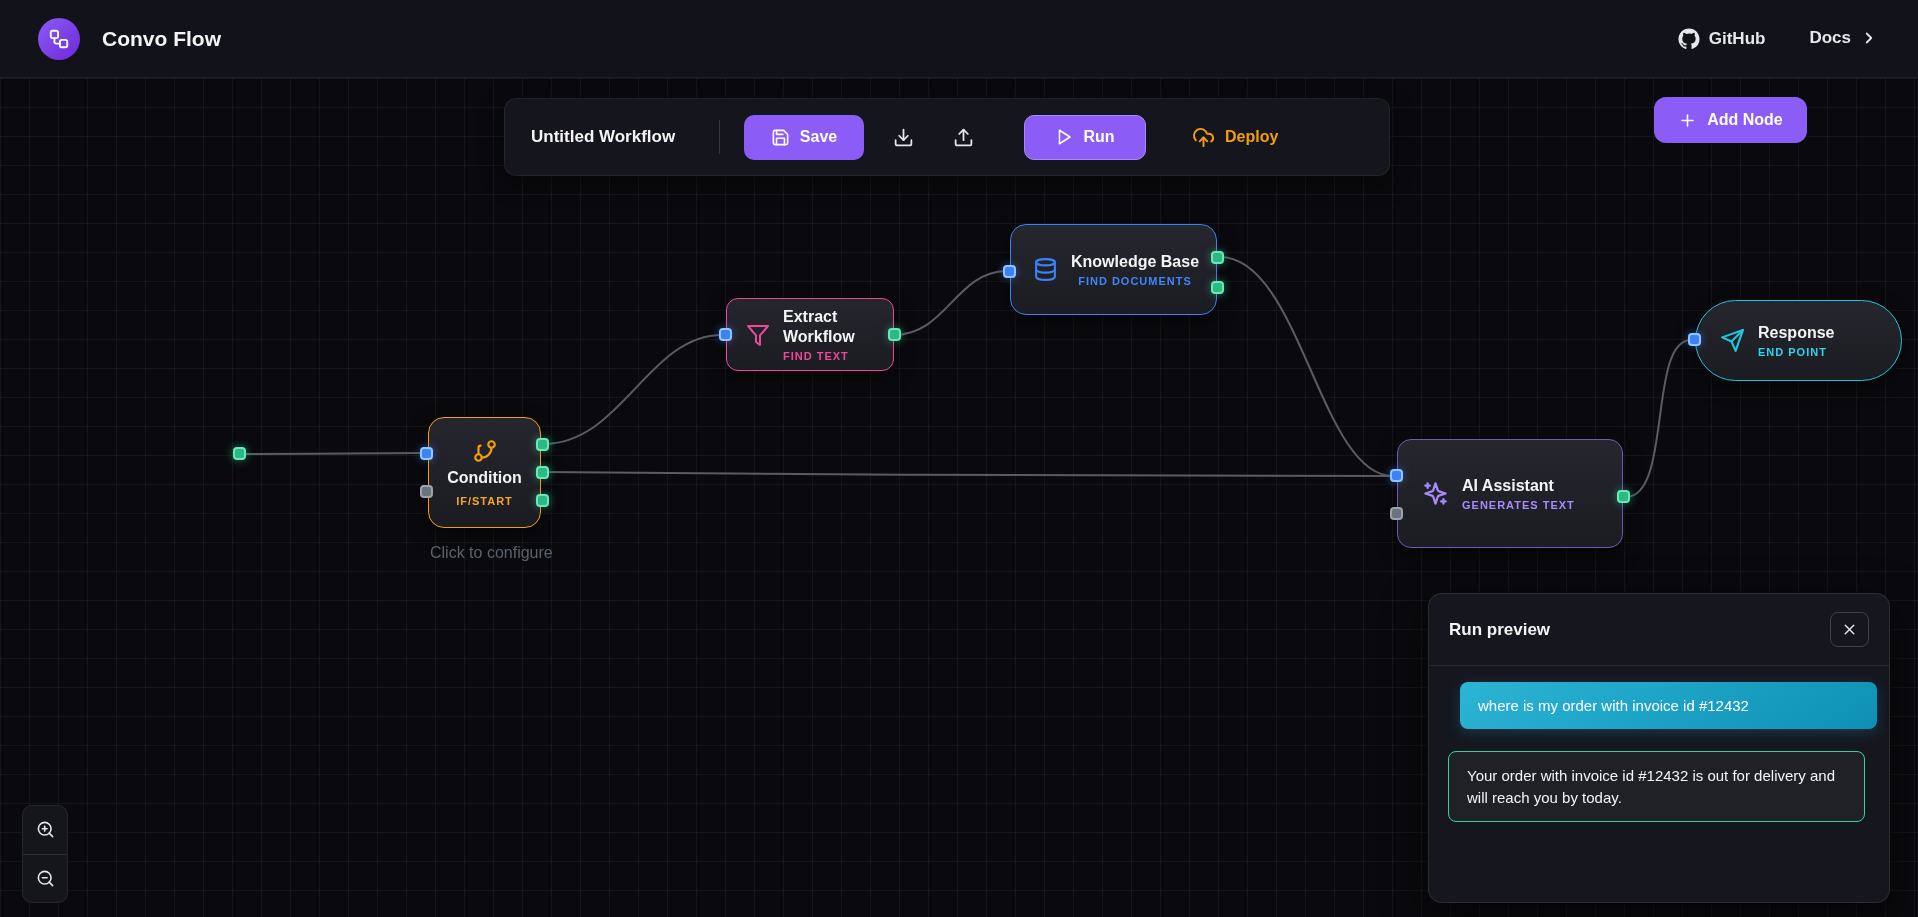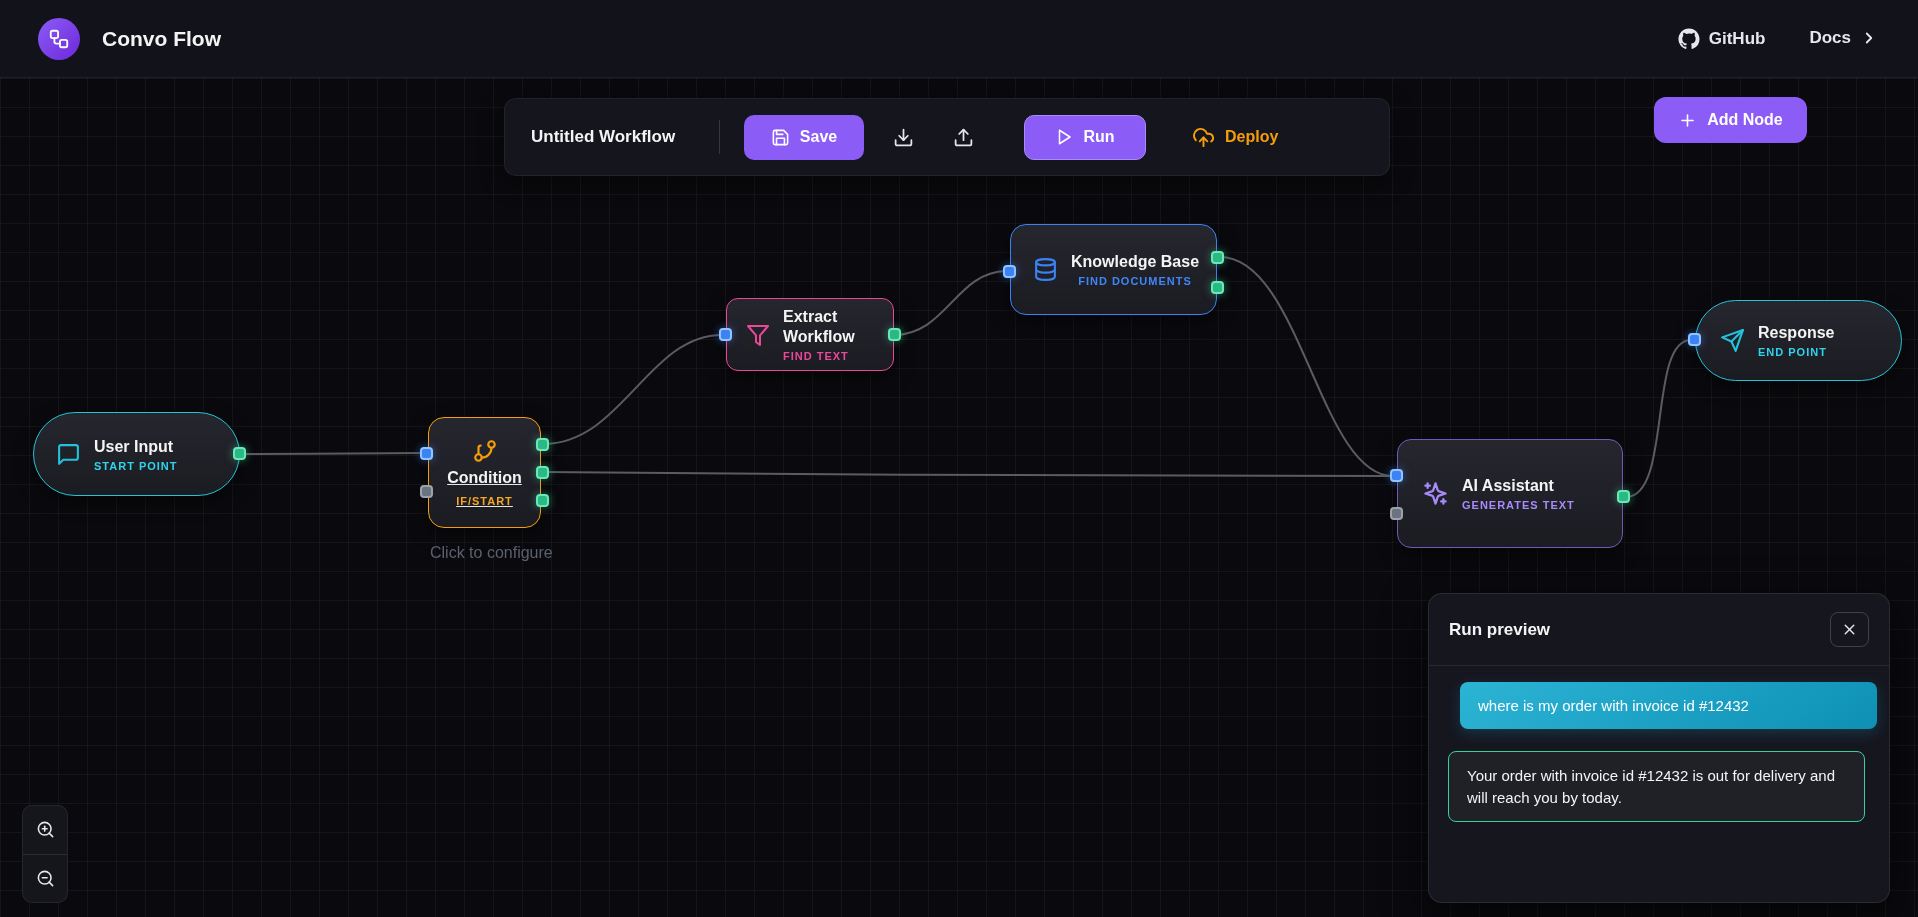--- a/index.html
+++ b/index.html
@@ -46,21 +46,21 @@
   .btn-add { position:absolute; left:1654px; top:19px; width:153px; height:46px;
              background:#8b5cf6; color:#fff; border-radius:12px; z-index:20; font-size:16px; }
 
   
   .node { position:absolute; background:linear-gradient(180deg,#26262e,#1b1b22);
           box-shadow:0 6px 18px rgba(0,0,0,.5); z-index:10; }
   .node-row { display:flex; align-items:center; height:100%; padding-left:22px; gap:13px; }
   .node-title { font-size:16px; font-weight:bold; color:#f4f4f5; line-height:1.25; }
   .node-sub { font-size:11px; font-weight:bold; letter-spacing:1px; margin-top:3px; }
   .node-col { display:flex; flex-direction:column; align-items:center; justify-content:center;
-              height:100%; gap:4px;text-decoration:underline; }
+              height:100%; gap:4px; }
 
   .n-userinput { left:33px;  top:334px; width:207px; height:84px;  border-radius:42px; border:1.5px solid #22c3dd; }
   .n-condition { left:428px; top:339px; width:113px; height:111px; border-radius:16px; border:1.5px solid #f59e0b; }
   .n-extract   { left:726px; top:220px; width:168px; height:73px;  border-radius:12px; border:1.5px solid #ec4899; }
   .n-kb        { left:1010px;top:146px; width:207px; height:91px;  border-radius:16px; border:1.5px solid #3b82f6;text-align:center; }
   .n-ai        { left:1397px;top:361px; width:226px; height:109px; border-radius:14px; border:1.5px solid #6f5bb8; }
   .n-response  { left:1695px;top:222px; width:207px; height:81px;  border-radius:41px; border:1.5px solid #22c3dd; }
 
   .hint { position:absolute; left:430px; top:466px; font-size:16px; color:#5a626e; white-space:nowrap; }
 
@@ -197,33 +197,20 @@
   <button class="btn btn-add">
     <span>
       <svg width="19" height="19" viewBox="0 0 24 24" fill="none" stroke="currentColor" stroke-width="2" stroke-linecap="round" stroke-linejoin="round">
           <path d="M12 5v14"></path>
           <path d="M5 12h14"></path>
         </svg>
     </span>
     <span>Add Node</span>
   </button>
 
-  <div class="node n-userinput">
-    <div class="node-row">
-      <span style="color:#22c3dd">
-        <svg width="25" height="25" viewBox="0 0 24 24" fill="none" stroke="currentColor" stroke-width="2" stroke-linecap="round" stroke-linejoin="round">
-            <path d="M21 15a2 2 0 0 1-2 2H7l-4 4V5a2 2 0 0 1 2-2h14a2 2 0 0 1 2 2z"></path>
-          </svg>
-      </span>
-      <div>
-        <div class="node-title">User Input</div>
-        <div class="node-sub" style="color:#2fd4ec">START POINT</div>
-      </div>
-    </div>
-  </div>
 
   <div class="node n-condition">
     <div class="node-col">
       <span style="color:#f59e0b">
         <svg width="26" height="26" viewBox="0 0 24 24" fill="none" stroke="currentColor" stroke-width="2" stroke-linecap="round" stroke-linejoin="round">
             <circle cx="18" cy="6" r="3"></circle>
             <circle cx="6" cy="18" r="3"></circle>
             <path d="M6 15V9a2 2 0 0 1 2-2"></path>
             <path d="M18 9a9 9 0 0 1-9 9"></path>
           </svg>

